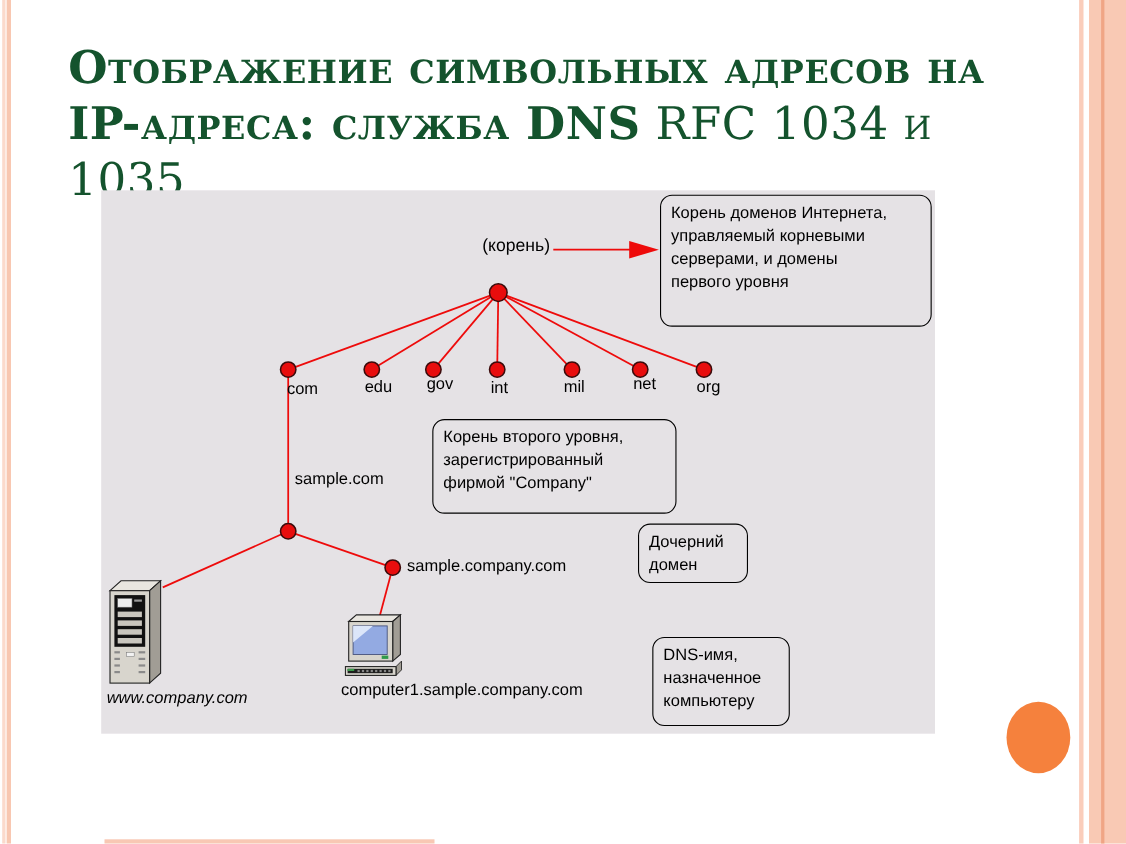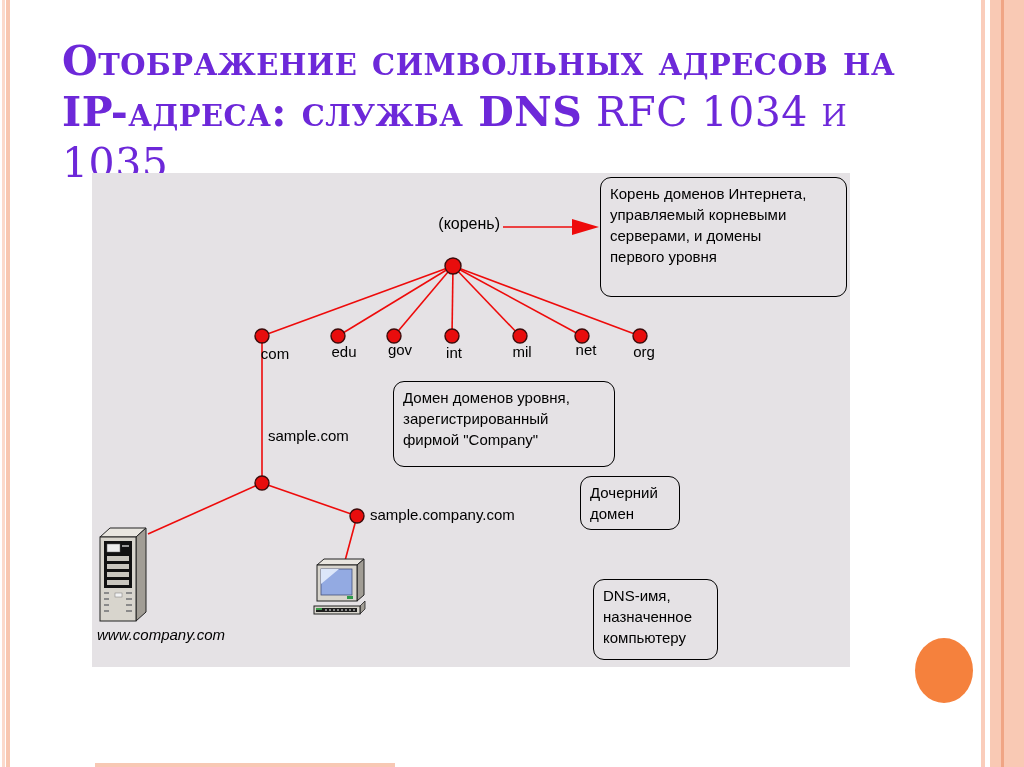--- a/index.html
+++ b/index.html
@@ -17,21 +17,21 @@
   .bottom-strip{position:absolute;left:95px;top:763px;width:300px;height:4px;background:#F8C8B4;}
   .orange-dot{
     position:absolute;left:915px;top:638px;width:58px;height:65px;
     background:#F5813D;border-radius:50%;
   }
   
   .title{
     position:absolute;left:62px;top:36px;width:900px;
     font-family:"DejaVu Serif","Liberation Serif",serif;
     font-variant:small-caps;
-    color:#6d28d9;font-size:41px;line-height:51px;letter-spacing:0.5px;
+    color:#14532d;font-size:41px;line-height:51px;letter-spacing:0.5px;
   }
   .title .b{font-weight:700;}
   .title .r{font-weight:400;}
   
   .panel{
     position:absolute;left:92px;top:173px;width:758px;height:494px;
     background:#E5E2E5;
   }
   .panel svg.tree{position:absolute;left:0;top:0;}
   .dlabel{
@@ -102,29 +102,30 @@
   <div class="dlabel centered" style="left:252px;top:170px;">edu</div>
   <div class="dlabel centered" style="left:308px;top:168px;">gov</div>
   <div class="dlabel centered" style="left:362px;top:171px;">int</div>
   <div class="dlabel centered" style="left:430px;top:170px;">mil</div>
   <div class="dlabel centered" style="left:494px;top:168px;">net</div>
   <div class="dlabel centered" style="left:552px;top:170px;">org</div>
 
   <div class="dlabel" style="left:176px;top:254px;">sample.com</div>
   <div class="dlabel" style="left:278px;top:333px;">sample.company.com</div>
   <div class="dlabel" style="left:5px;top:453px;font-style:italic;">www.company.com</div>
+  <div class="dlabel" style="left:218px;top:446px;">computer1.sample.company.com</div>
 
   <div class="callout" style="left:508px;top:4px;width:247px;height:120px;">
     <div class="ctext">Корень доменов Интернета,
 управляемый корневыми
 серверами, и домены
 первого уровня</div>
   </div>
   <div class="callout" style="left:301px;top:208px;width:222px;height:86px;">
-    <div class="ctext">Домен доменов уровня,
+    <div class="ctext">Корень второго уровня,
 зарегистрированный
 фирмой "Company"</div>
   </div>
   <div class="callout" style="left:488px;top:303px;width:100px;height:54px;">
     <div class="ctext">Дочерний
 домен</div>
   </div>
   <div class="callout" style="left:501px;top:406px;width:125px;height:81px;">
     <div class="ctext">DNS-имя,
 назначенное

